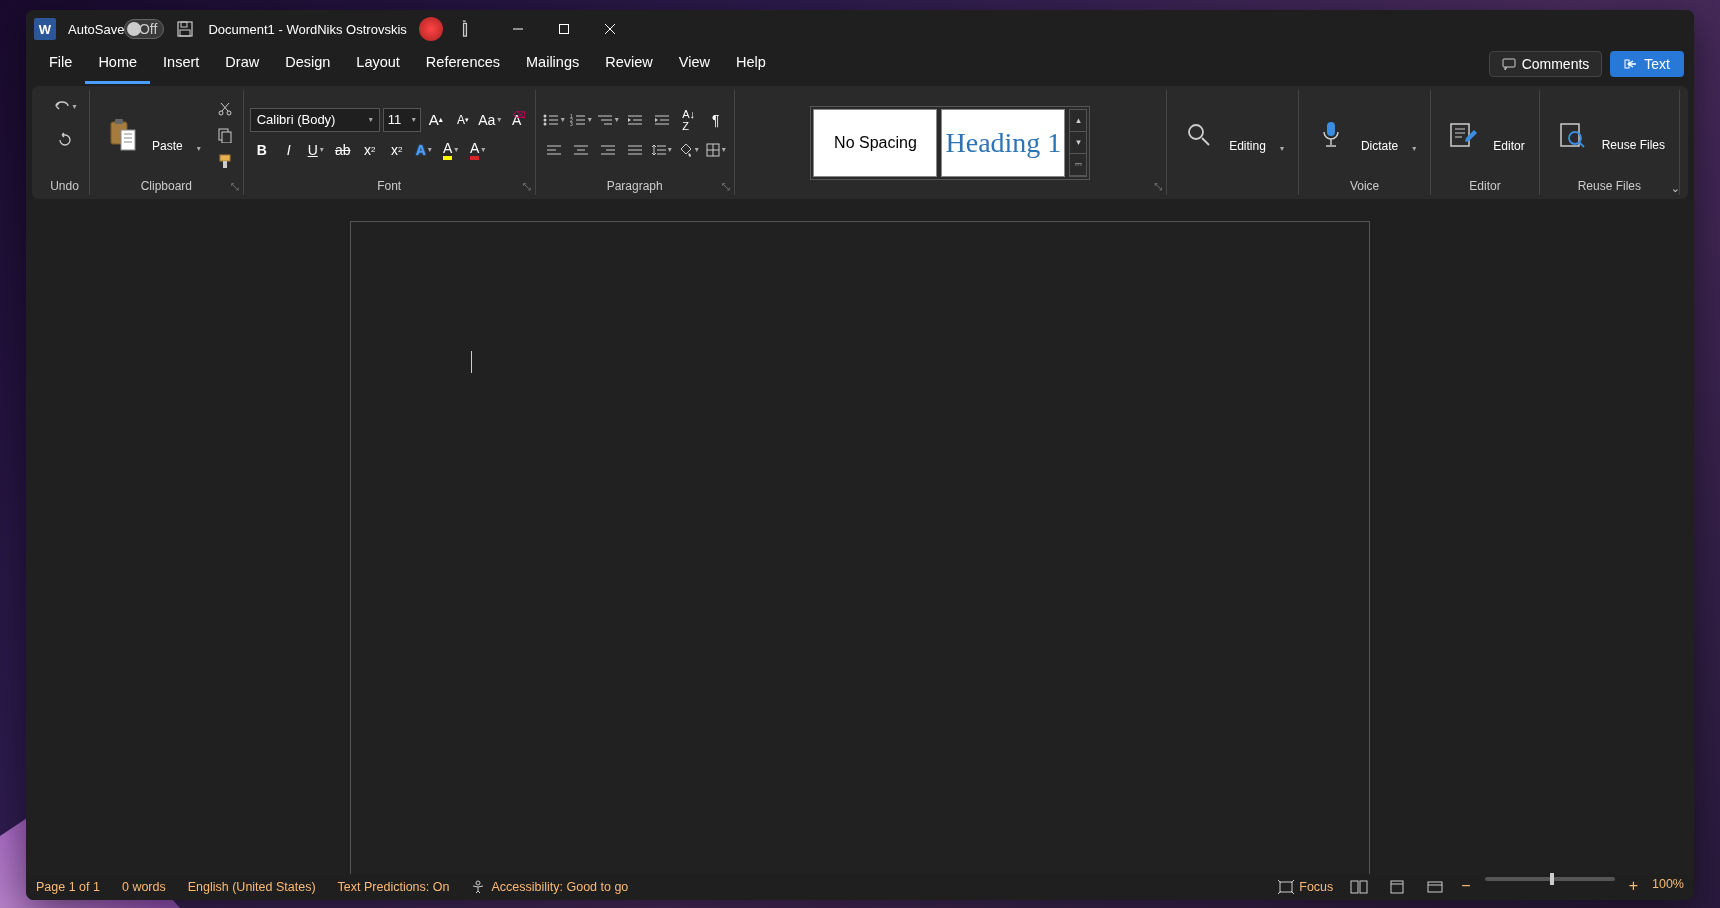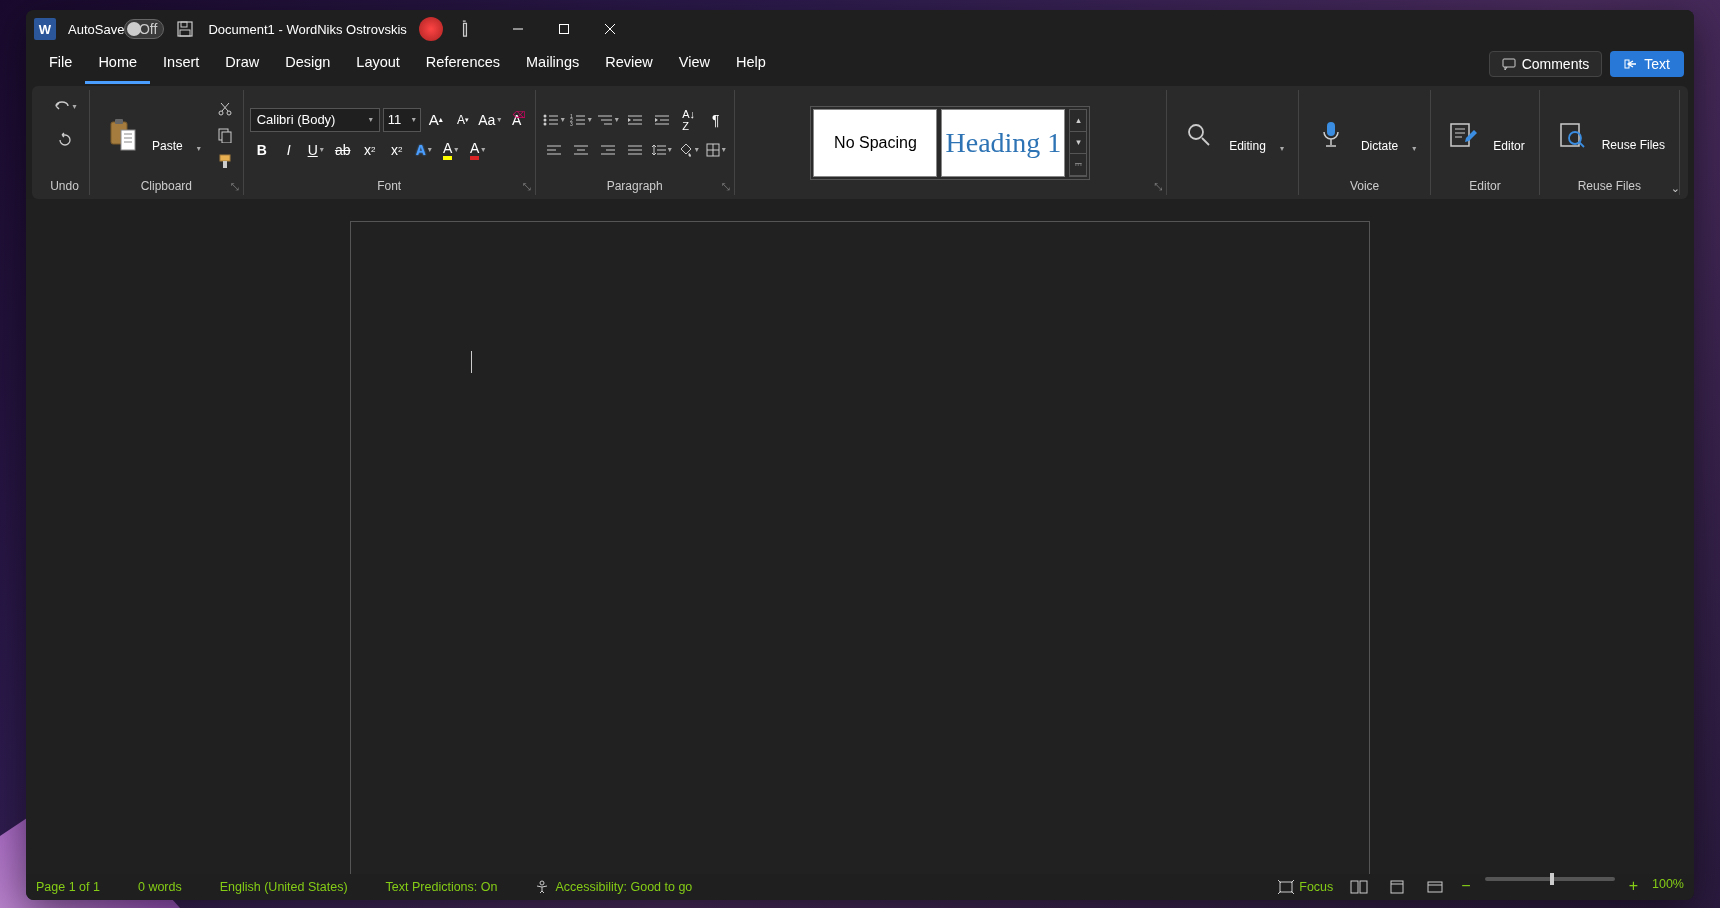--- a/index.html
+++ b/index.html
@@ -46,21 +46,21 @@
 .styles-gallery{display:flex;gap:4px;align-items:center;background:#2a2a2a;padding:2px;border:1px solid #555}
 .style-card{width:124px;height:68px;background:#fff;color:#000;display:flex;align-items:center;justify-content:center;font-size:16px;border:1px solid #888}
 .style-card.heading{color:#2e74b5;font-family:Liberation Serif, serif;font-size:28px}
 .style-scroll{display:flex;flex-direction:column;width:18px;background:#2a2a2a;border:1px solid #555}
 .style-scroll div{height:22px;display:flex;align-items:center;justify-content:center;font-size:9px;color:#ccc;border-bottom:1px solid #555}
 .ribbon-collapse{position:absolute;bottom:4px;right:8px;font-size:11px;color:#ccc}
 .canvas{flex:1;background:#202020;position:relative;overflow:hidden}
 .page{position:absolute;top:22px;left:50%;transform:translateX(-50%);width:1020px;height:1320px;background:#212121;border:1px solid #555}
 .cursor{position:absolute;top:129px;left:120px;width:1px;height:22px;background:#ccc;animation:blink 1s infinite}
 @keyframes blink{50%{opacity:0}}
-.statusbar{height:26px;background:#1f1f1f;display:flex;align-items:center;padding:0 10px;color:#84cc16;font-size:12.5px;gap:38px}
+.statusbar{height:26px;background:#1f1f1f;display:flex;align-items:center;padding:0 10px;color:#fdba74;font-size:12.5px;gap:22px}
 .status-right{margin-left:auto;display:flex;gap:14px}
 .view-btn{width:24px;height:20px;display:flex;align-items:center;justify-content:center}
 .zoom-slider{width:130px;height:4px;background:#555;position:relative;border-radius:2px}
 .zoom-slider::after{content:"";position:absolute;left:50%;top:-4px;width:4px;height:12px;background:#ccc}
 svg{display:block}
 .desktop-corner{position:absolute;bottom:0;left:0;width:180px;height:120px;background:linear-gradient(45deg,#d89ae8,#b868d8,#9848c8);clip-path:polygon(0 100%,0 40%,40% 0,100% 100%);opacity:0.8}
 </style>
 </head>
 <body>
 

